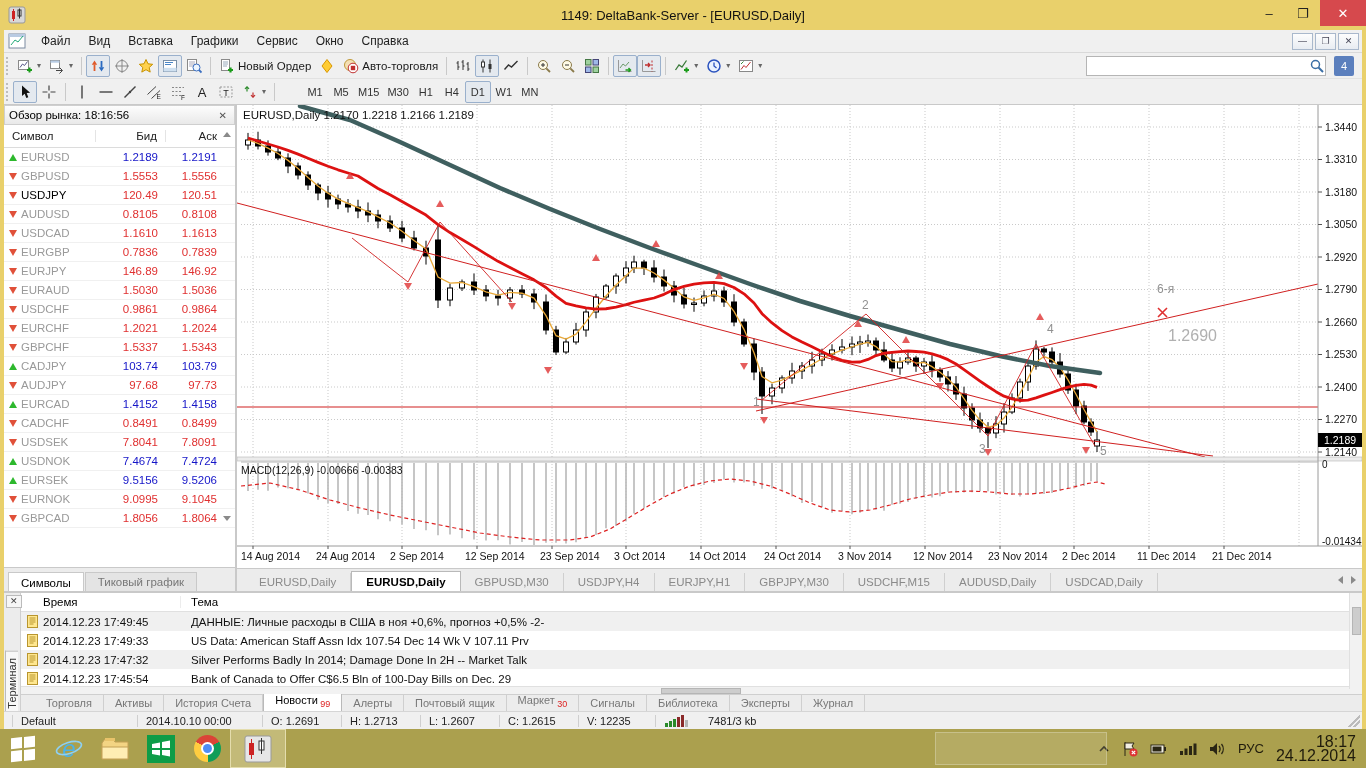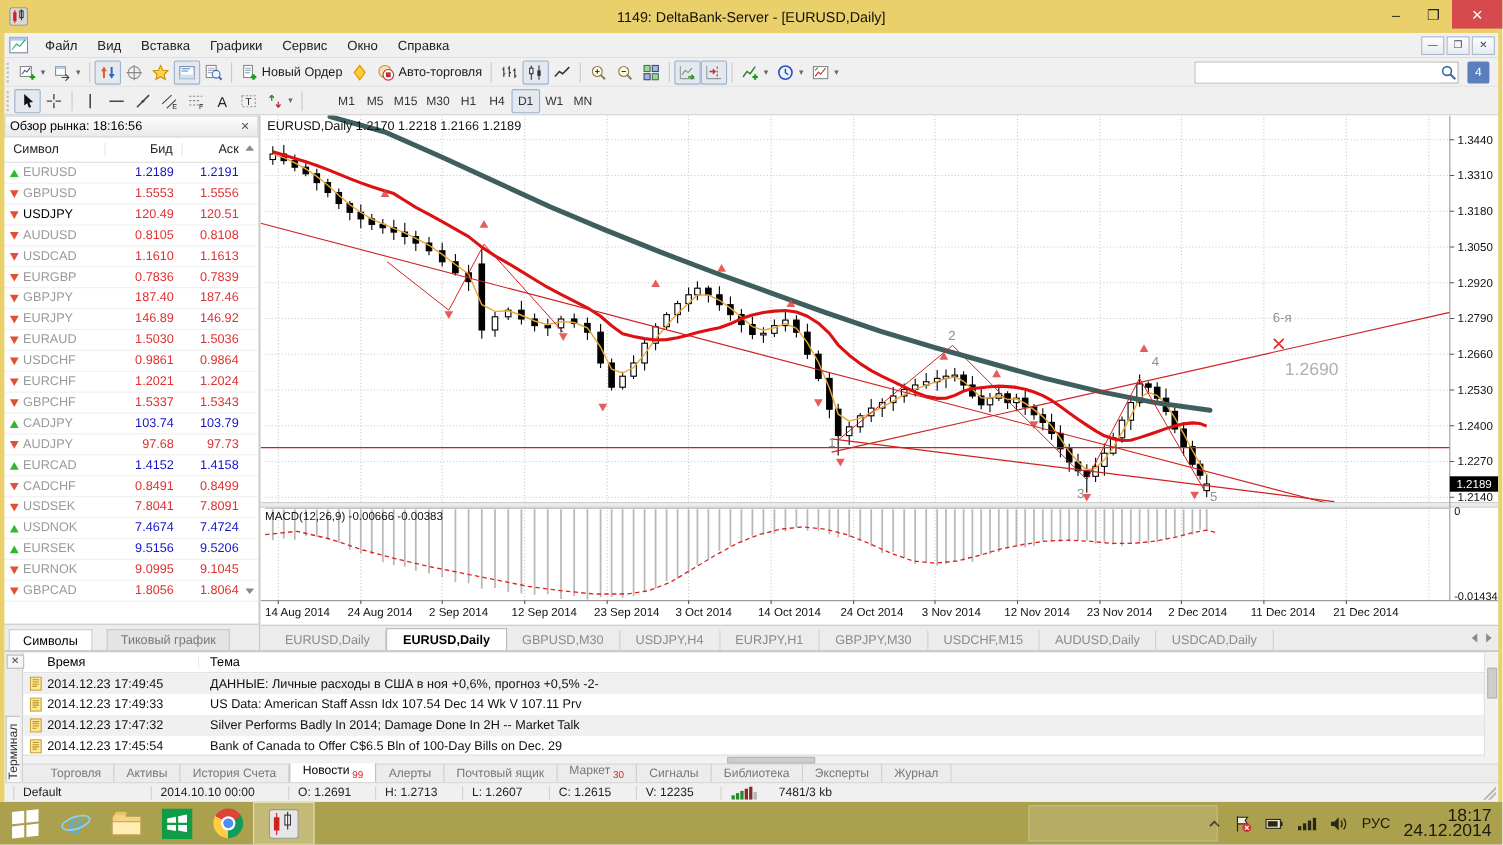--- a/index.html
+++ b/index.html
@@ -45,21 +45,21 @@
 .mw-row{height:19px;display:flex;align-items:center;font-size:11.5px;border-bottom:1px solid #f0f0f0}
 .mw-row .sym{width:92px;display:flex;align-items:center;gap:4px;padding-left:5px;color:#9a9a9a}
 .mw-row.sel .symname{color:#000}
 .mw-row .bid{width:70px;text-align:right;padding-right:8px}
 .mw-row .ask{flex:1;text-align:right;padding-right:18px}
 .mw-row.up .bid,.mw-row.up .ask{color:#1515c8}
 .mw-row.dn .bid,.mw-row.dn .ask{color:#e03030}
 .arr{width:0;height:0;border-left:4px solid transparent;border-right:4px solid transparent}
 .arr.up{border-bottom:7px solid #2db82d}
 .arr.dn{border-top:7px solid #e05039}
-.mw-tabs{height:24px;border-top:1px solid #c9c9c9;background:#ececec;display:flex;align-items:flex-end;padding-left:4px;gap:13px}
+.mw-tabs{height:24px;border-top:1px solid #c9c9c9;background:#ececec;display:flex;align-items:flex-end;padding-left:4px;gap:1px}
 .mw-tab{font-size:11.5px;padding:3px 12px;color:#777;border:1px solid #c9c9c9;border-bottom:0;background:#e4e4e4}
 .mw-tab.active{background:#fff;color:#000;position:relative;top:1px;padding-top:4px}
 .scrollhint{position:absolute;right:4px;width:0;height:0;border-left:4px solid transparent;border-right:4px solid transparent}
 
 .chartwin{position:absolute;left:237px;top:105px;width:1125px;height:486px;background:#fff}
 .chart-header{position:absolute;left:6px;top:4px;font-size:11.5px;color:#111;z-index:5;background:rgba(255,255,255,.0)}
 .macd-header{position:absolute;left:4px;top:359px;font-size:10.5px;color:#111;z-index:5}
 .chart-tabs{position:absolute;left:0;bottom:0;width:100%;height:23px;background:#ececec;border-top:1px solid #c9c9c9;display:flex;align-items:flex-end;padding-left:8px}
 .chart-tab{font-size:11.5px;color:#8a8a8a;padding:3px 14px;border-right:1px solid #cfcfcf;background:transparent}
 .chart-tab.active{background:#fff;color:#000;border:1px solid #b9b9b9;border-bottom:0;padding-top:4px;font-weight:bold}
@@ -503,28 +503,20 @@
           <span class="bid">1.1610</span>
           <span class="ask">1.1613</span>
         </div>
         <div class="mw-row dn">
           <span class="sym">
             <span class="arr dn"></span>
             <span class="symname">EURGBP</span>
           </span>
           <span class="bid">0.7836</span>
           <span class="ask">0.7839</span>
-        </div>
-        <div class="mw-row dn">
-          <span class="sym">
-            <span class="arr dn"></span>
-            <span class="symname">GBPJPY</span>
-          </span>
-          <span class="bid">187.40</span>
-          <span class="ask">187.46</span>
         </div>
         <div class="mw-row dn">
           <span class="sym">
             <span class="arr dn"></span>
             <span class="symname">EURJPY</span>
           </span>
           <span class="bid">146.89</span>
           <span class="ask">146.92</span>
         </div>
         <div class="mw-row dn">

